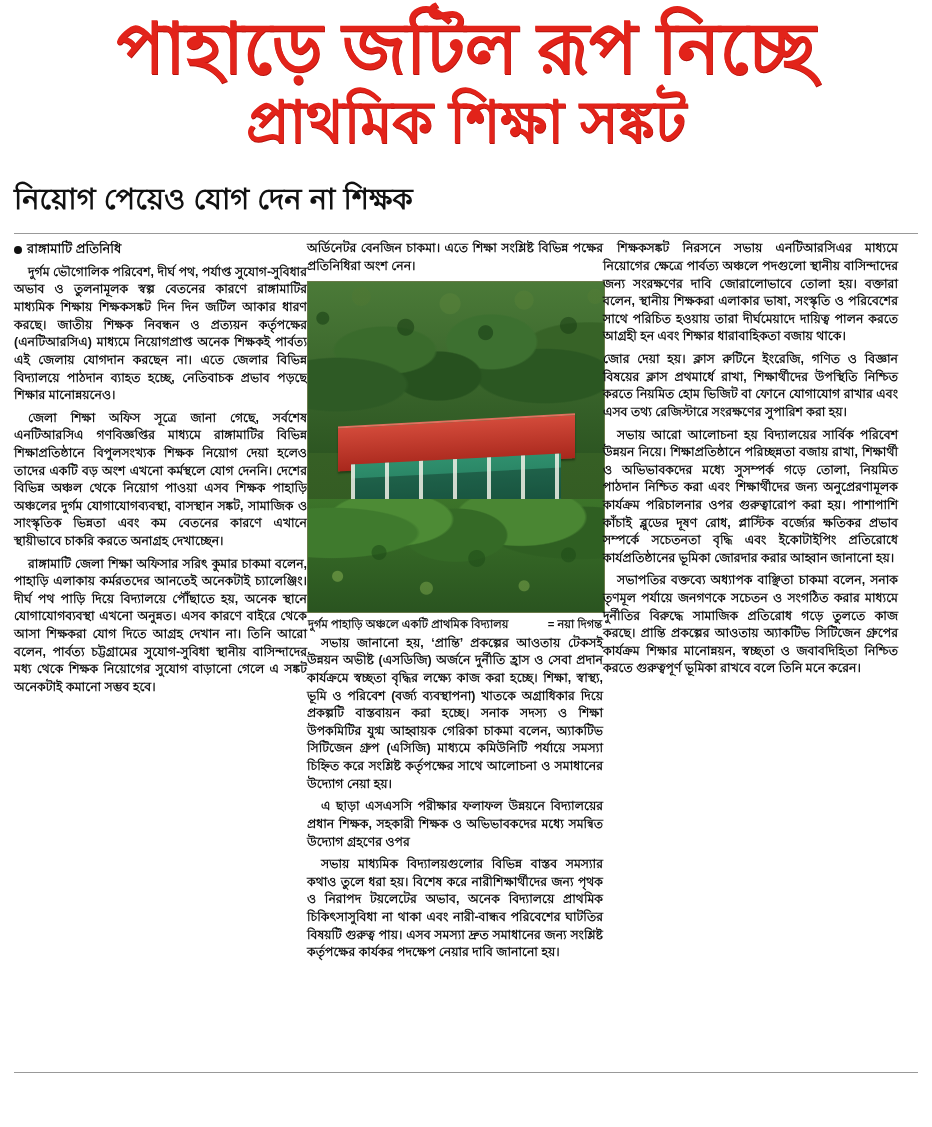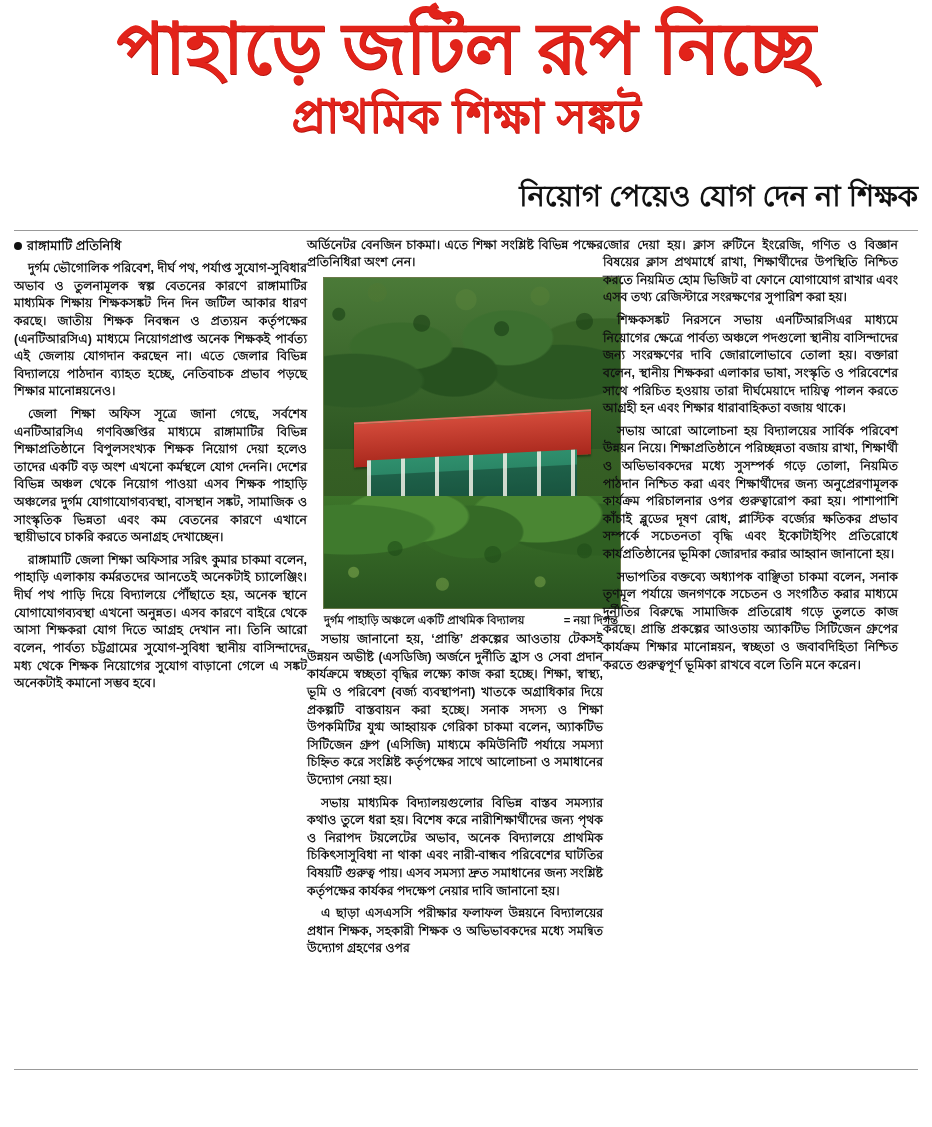--- a/index.html
+++ b/index.html
@@ -31,29 +31,29 @@
     font-weight: bold;
     letter-spacing: 0px;
     line-height: 0.98;
     text-shadow: 0.5px 0.5px 0 #b3120c;
   }
   .headline-line1 {
     font-size: 71px;
     margin: 4px 0 0 0;
   }
   .headline-line2 {
-    font-size: 46px;
+    font-size: 58px;
     margin: 10px 0 0 0;
   }
   .subhead {
-    text-align: right;
+    text-align: left;
     color: #111;
     font-weight: bold;
     font-size: 29px;
-    margin: 34px 0 6px 0;
+    margin: 26px 0 6px 0;
     letter-spacing: 0px;
   }
   .rule {
     border-top: 1px solid #999;
     margin: 8px 0 6px 0;
   }
 
   
   .columns {
     display: flex;
@@ -87,21 +87,21 @@
   }
   p.para {
     margin: 0 0 5px 0;
     text-indent: 14px;
     font-weight: bold;
   }
   p.para.noindent { text-indent: 0; }
 
   
   .photo-wrap {
-    margin: 5px 0 3px 16px;
+    margin: 5px 0 3px 0;
     width: 100%;
   }
   .photo {
     width: 100%;
     height: 330px;
     position: relative;
     overflow: hidden;
     border: 1px solid #6a7a4a;
     background: linear-gradient(#3e6b2a, #2f5520);
   }
@@ -260,27 +260,27 @@
           <div class="bush"></div>
           <div class="bush-tex"></div>
         </div>
         <div class="caption">
           <span>দুর্গম পাহাড়ি অঞ্চলে একটি প্রাথমিক বিদ্যালয়</span>
           <span class="credit">= নয়া দিগন্ত</span>
         </div>
       </div>
 
       <p class="para">সভায় জানানো হয়, ‘প্রান্তি’ প্রকল্পের আওতায় টেকসই উন্নয়ন অভীষ্ট (এসডিজি) অর্জনে দুর্নীতি হ্রাস ও সেবা প্রদান কার্যক্রমে স্বচ্ছতা বৃদ্ধির লক্ষ্যে কাজ করা হচ্ছে। শিক্ষা, স্বাস্থ্য, ভূমি ও পরিবেশ (বর্জ্য ব্যবস্থাপনা) খাতকে অগ্রাধিকার দিয়ে প্রকল্পটি বাস্তবায়ন করা হচ্ছে। সনাক সদস্য ও শিক্ষা উপকমিটির যুগ্ম আহ্বায়ক গেরিকা চাকমা বলেন, অ্যাকটিভ সিটিজেন গ্রুপ (এসিজি) মাধ্যমে কমিউনিটি পর্যায়ে সমস্যা চিহ্নিত করে সংশ্লিষ্ট কর্তৃপক্ষের সাথে আলোচনা ও সমাধানের উদ্যোগ নেয়া হয়।</p>
+      <p class="para">এ ছাড়া এসএসসি পরীক্ষার ফলাফল উন্নয়নে বিদ্যালয়ের প্রধান শিক্ষক, সহকারী শিক্ষক ও অভিভাবকদের মধ্যে সমন্বিত উদ্যোগ গ্রহণের ওপর</p>
       <p class="para">সভায় মাধ্যমিক বিদ্যালয়গুলোর বিভিন্ন বাস্তব সমস্যার কথাও তুলে ধরা হয়। বিশেষ করে নারীশিক্ষার্থীদের জন্য পৃথক ও নিরাপদ টয়লেটের অভাব, অনেক বিদ্যালয়ে প্রাথমিক চিকিৎসাসুবিধা না থাকা এবং নারী-বান্ধব পরিবেশের ঘাটতির বিষয়টি গুরুত্ব পায়। এসব সমস্যা দ্রুত সমাধানের জন্য সংশ্লিষ্ট কর্তৃপক্ষের কার্যকর পদক্ষেপ নেয়ার দাবি জানানো হয়।</p>
-      <p class="para">এ ছাড়া এসএসসি পরীক্ষার ফলাফল উন্নয়নে বিদ্যালয়ের প্রধান শিক্ষক, সহকারী শিক্ষক ও অভিভাবকদের মধ্যে সমন্বিত উদ্যোগ গ্রহণের ওপর</p>
     </div>
 
     <div class="col right">
+      <p class="para">শিক্ষকসঙ্কট নিরসনে সভায় এনটিআরসিএর মাধ্যমে নিয়োগের ক্ষেত্রে পার্বত্য অঞ্চলে পদগুলো স্থানীয় বাসিন্দাদের জন্য সংরক্ষণের দাবি জোরালোভাবে তোলা হয়। বক্তারা বলেন, স্থানীয় শিক্ষকরা এলাকার ভাষা, সংস্কৃতি ও পরিবেশের সাথে পরিচিত হওয়ায় তারা দীর্ঘমেয়াদে দায়িত্ব পালন করতে আগ্রহী হন এবং শিক্ষার ধারাবাহিকতা বজায় থাকে।</p>
       <p class="para noindent">জোর দেয়া হয়। ক্লাস রুটিনে ইংরেজি, গণিত ও বিজ্ঞান বিষয়ের ক্লাস প্রথমার্ধে রাখা, শিক্ষার্থীদের উপস্থিতি নিশ্চিত করতে নিয়মিত হোম ভিজিট বা ফোনে যোগাযোগ রাখার এবং এসব তথ্য রেজিস্টারে সংরক্ষণের সুপারিশ করা হয়।</p>
-      <p class="para">শিক্ষকসঙ্কট নিরসনে সভায় এনটিআরসিএর মাধ্যমে নিয়োগের ক্ষেত্রে পার্বত্য অঞ্চলে পদগুলো স্থানীয় বাসিন্দাদের জন্য সংরক্ষণের দাবি জোরালোভাবে তোলা হয়। বক্তারা বলেন, স্থানীয় শিক্ষকরা এলাকার ভাষা, সংস্কৃতি ও পরিবেশের সাথে পরিচিত হওয়ায় তারা দীর্ঘমেয়াদে দায়িত্ব পালন করতে আগ্রহী হন এবং শিক্ষার ধারাবাহিকতা বজায় থাকে।</p>
       <p class="para">সভায় আরো আলোচনা হয় বিদ্যালয়ের সার্বিক পরিবেশ উন্নয়ন নিয়ে। শিক্ষাপ্রতিষ্ঠানে পরিচ্ছন্নতা বজায় রাখা, শিক্ষার্থী ও অভিভাবকদের মধ্যে সুসম্পর্ক গড়ে তোলা, নিয়মিত পাঠদান নিশ্চিত করা এবং শিক্ষার্থীদের জন্য অনুপ্রেরণামূলক কার্যক্রম পরিচালনার ওপর গুরুত্বারোপ করা হয়। পাশাপাশি কাঁচাই ব্লুডের দূষণ রোধ, প্লাস্টিক বর্জ্যের ক্ষতিকর প্রভাব সম্পর্কে সচেতনতা বৃদ্ধি এবং ইকোটাইপিং প্রতিরোধে কার্যপ্রতিষ্ঠানের ভূমিকা জোরদার করার আহ্বান জানানো হয়।</p>
       <p class="para">সভাপতির বক্তব্যে অধ্যাপক বাঞ্ছিতা চাকমা বলেন, সনাক তৃণমূল পর্যায়ে জনগণকে সচেতন ও সংগঠিত করার মাধ্যমে দুর্নীতির বিরুদ্ধে সামাজিক প্রতিরোধ গড়ে তুলতে কাজ করছে। প্রান্তি প্রকল্পের আওতায় অ্যাকটিভ সিটিজেন গ্রুপের কার্যক্রম শিক্ষার মানোন্নয়ন, স্বচ্ছতা ও জবাবদিহিতা নিশ্চিত করতে গুরুত্বপূর্ণ ভূমিকা রাখবে বলে তিনি মনে করেন।</p>
     </div>
 
   </div>
 
   <div class="bottom-rule"></div>
   <div class="bottom-strip"></div>
 
 </div>

